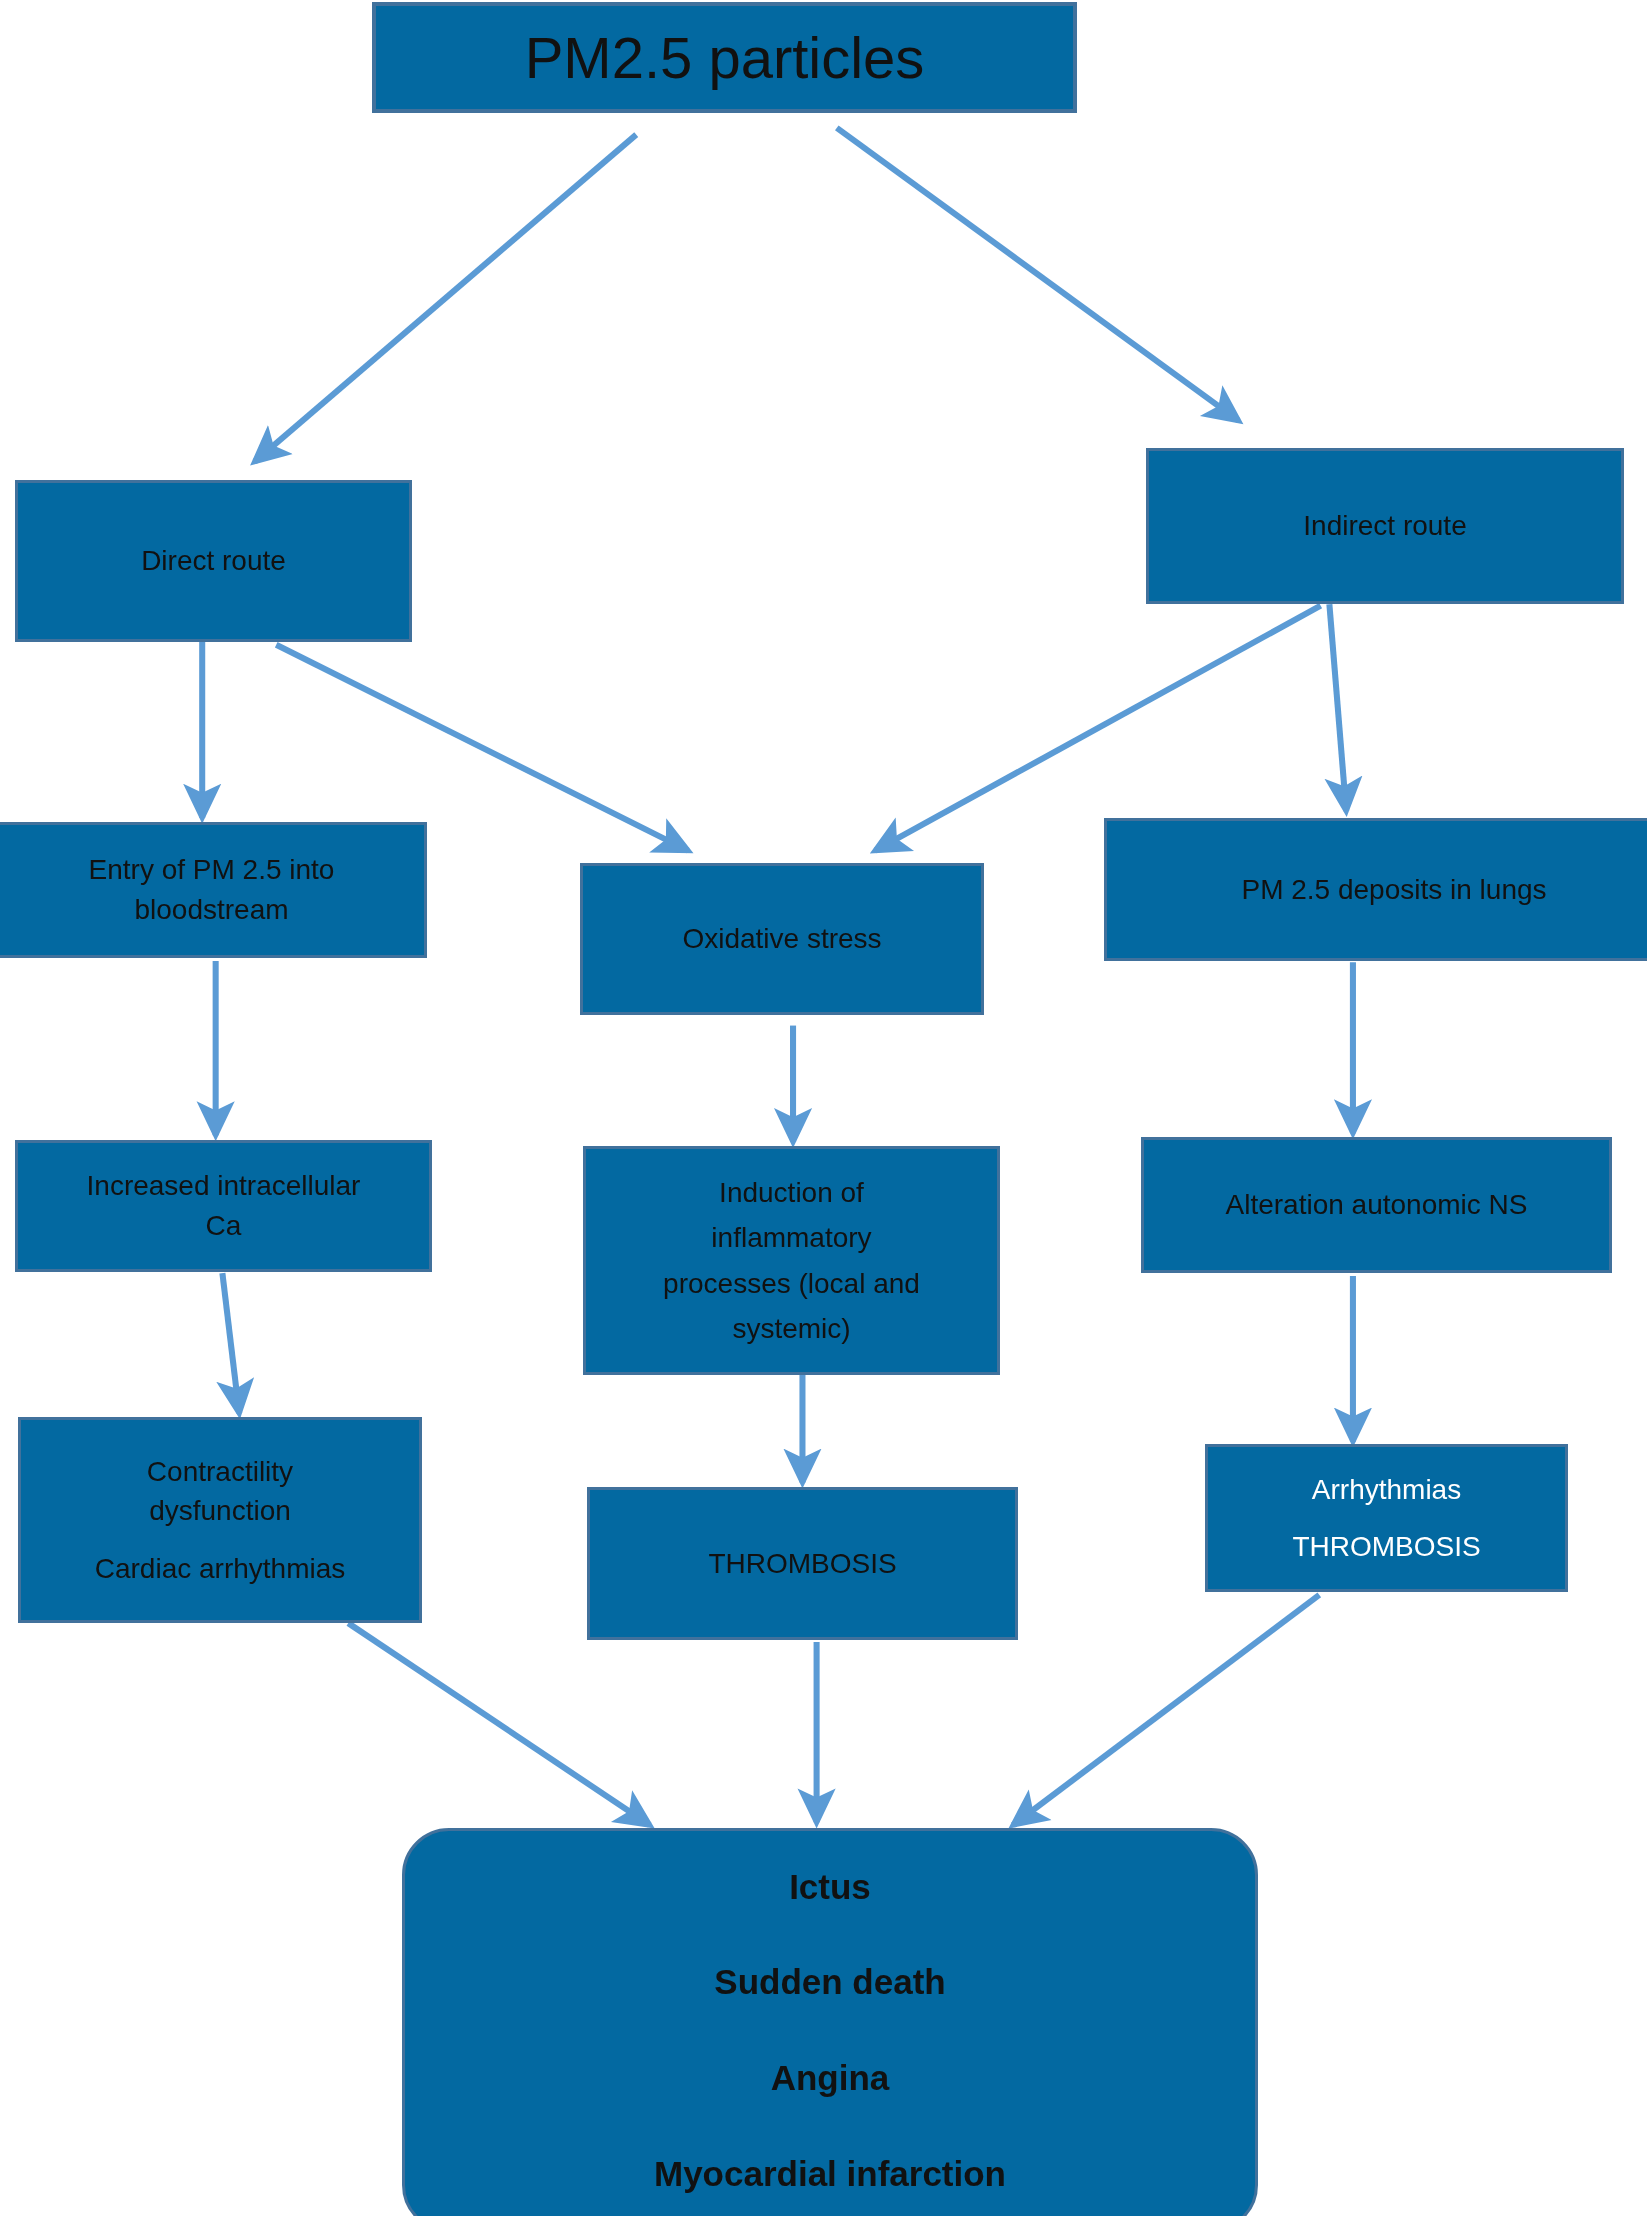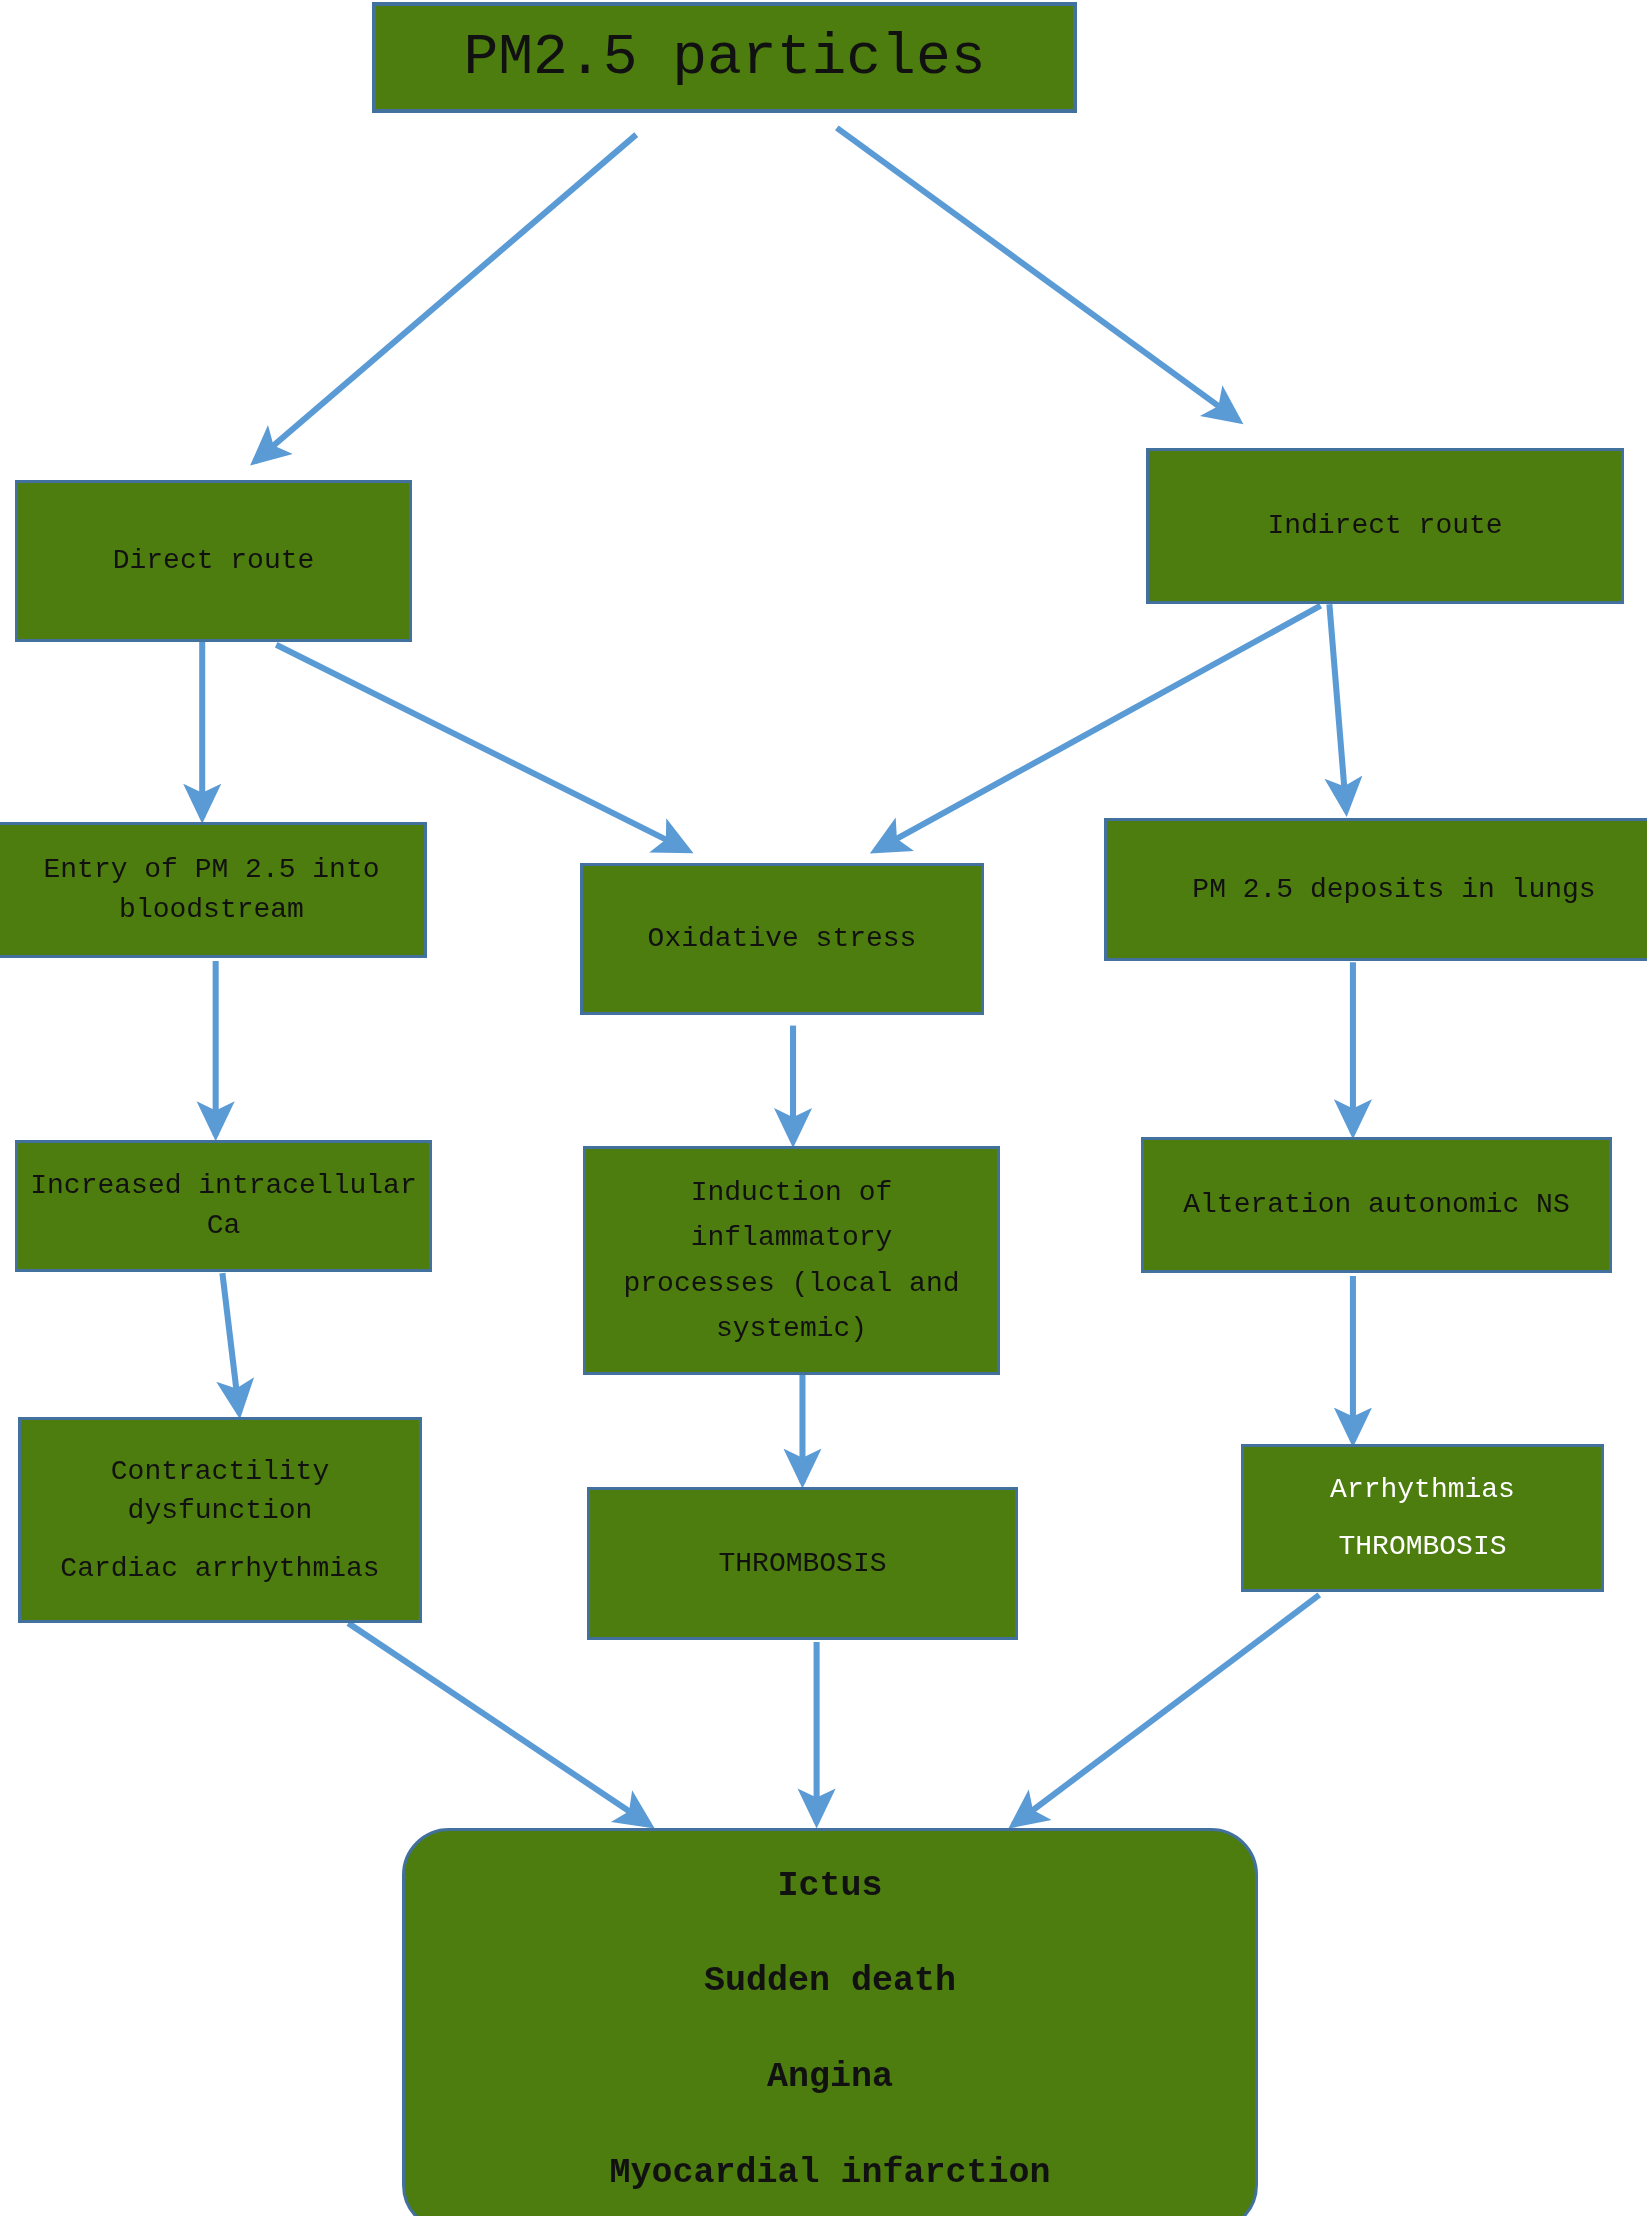--- a/index.html
+++ b/index.html
@@ -2,32 +2,31 @@
 <html style="font-size:10.8px"><head>
 <meta charset="utf-8">
 <style>
   html,body{margin:0;padding:0;background:#ffffff;}
   body{font-family:"Liberation Sans", sans-serif;}
   #stage{position:relative;width:1648px;height:2216px;background:#fff;overflow:hidden;}
   #svg-layer{position:absolute;left:0;top:0;width:1648px;height:2216px;}
   .node{
     position:absolute;
     box-sizing:border-box;
-    background:#4d7c0f;
+    background:#0369a1;
     border:3.4px solid #41719C;
     display:flex;
     flex-direction:column;
     align-items:center;
     justify-content:center;
     color:#111111;
     text-align:center;
     line-height:1.42;
     font-size:28px;
     padding:2.7px 6.7px;
-    font-family:Liberation Mono, monospace;
   }
   .node .ln{display:block;width:100%;}
   .node.title{
     font-size:58px;
     line-height:1.1;
     border-width:4px;
   }
   .node.white-text{color:#FFFFFF;}
   .node.rounded{
     border-radius:47px;
@@ -112,21 +111,21 @@
     <span class="ln">Contractility</span>
     <span class="ln">dysfunction</span>
     <span class="gap-sm"></span>
     <span class="ln">Cardiac arrhythmias</span>
   </div>
 
   <div class="node" style="left:587px;top:1487px;width:431px;height:153px;">
     <span class="ln">THROMBOSIS</span>
   </div>
 
-  <div class="node white-text" style="left:1205px;top:1444px;width:363px;height:148px;margin-left:36px;">
+  <div class="node white-text" style="left:1205px;top:1444px;width:363px;height:148px;">
     <span class="ln">Arrhythmias</span>
     <span class="gap-sm"></span>
     <span class="ln">THROMBOSIS</span>
   </div>
 
   <div class="node rounded" style="left:402px;top:1828px;width:856px;height:404px;">
     <span class="ln">Ictus</span>
     <span class="ln">Sudden death</span>
     <span class="ln">Angina</span>
     <span class="ln">Myocardial infarction</span>

